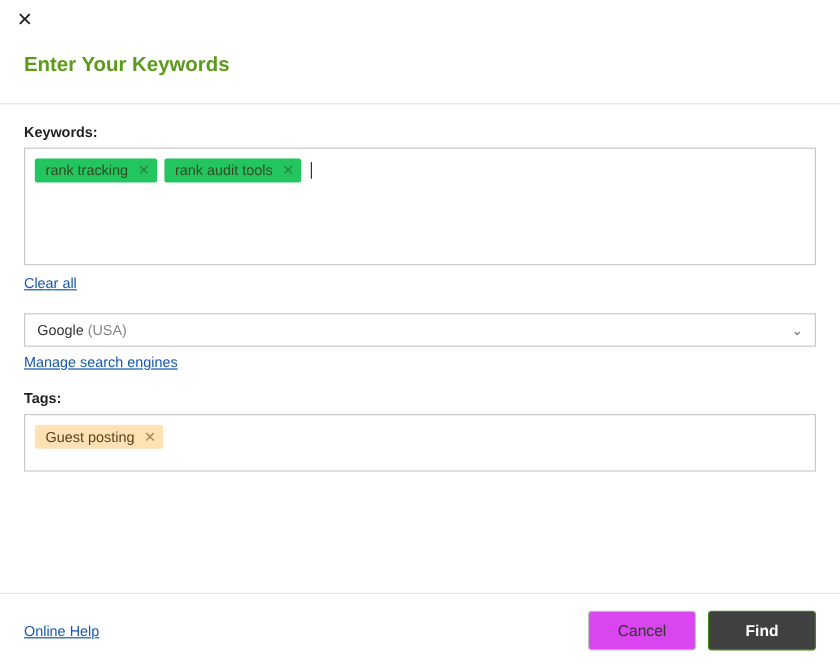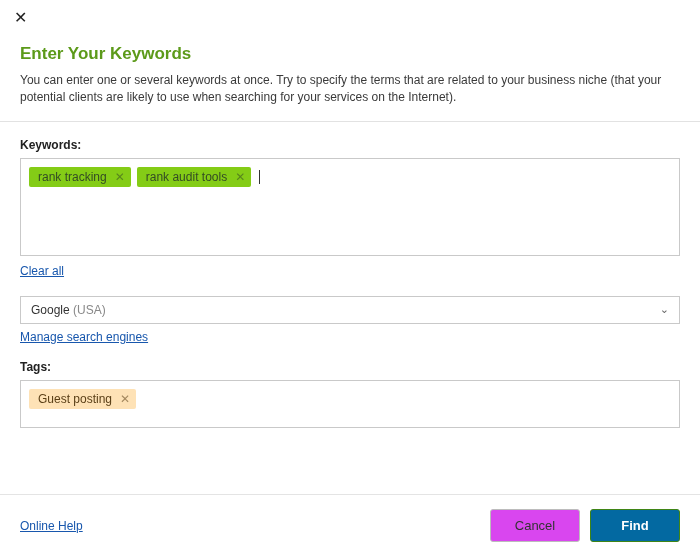--- a/index.html
+++ b/index.html
@@ -84,21 +84,21 @@
     .chip {
       display: inline-flex;
       align-items: center;
       gap: 8px;
       border-radius: 2px;
       padding: 3px 6px 3px 9px;
       font-size: 12px;
       line-height: 1.2;
     }
     .chip-green {
-      background: #84cc16;
+      background: #22c55e;
       color: #334b24;
     }
     .chip-remove {
       font-size: 12px;
       cursor: pointer;
       opacity: 0.55;
       line-height: 1;
     }
     .keyword-cursor {
       width: 1px;
@@ -179,36 +179,35 @@
       cursor: pointer;
       text-align: center;
       border: 1px solid transparent;
     }
     .btn-secondary {
       background: #d946ef;
       border-color: #bcbcbc;
       color: #333;
     }
     .btn-primary {
-      background: #0369a1;
+      background: #404040;
       color: #fff;
       font-weight: bold;
       border-color: #3f8516;
     }
   </style>
 </head>
 <body>
 
 <div class="titlebar">
   <span class="close-x">✕</span>
 </div>
 
 <div class="header-section">
   <div class="heading">Enter Your Keywords</div>
-  <div class="intro">You can enter one or several keywords at once. Try to specify the terms that are related to your business niche (that your potential clients are likely to use when searching for your services on the Internet).</div>
 </div>
 
 <div class="divider"></div>
 
 <div class="main">
 
   <label class="label">Keywords:</label>
   <div class="keywords-box">
     <span class="chip chip-green">
       <span>rank tracking</span>

